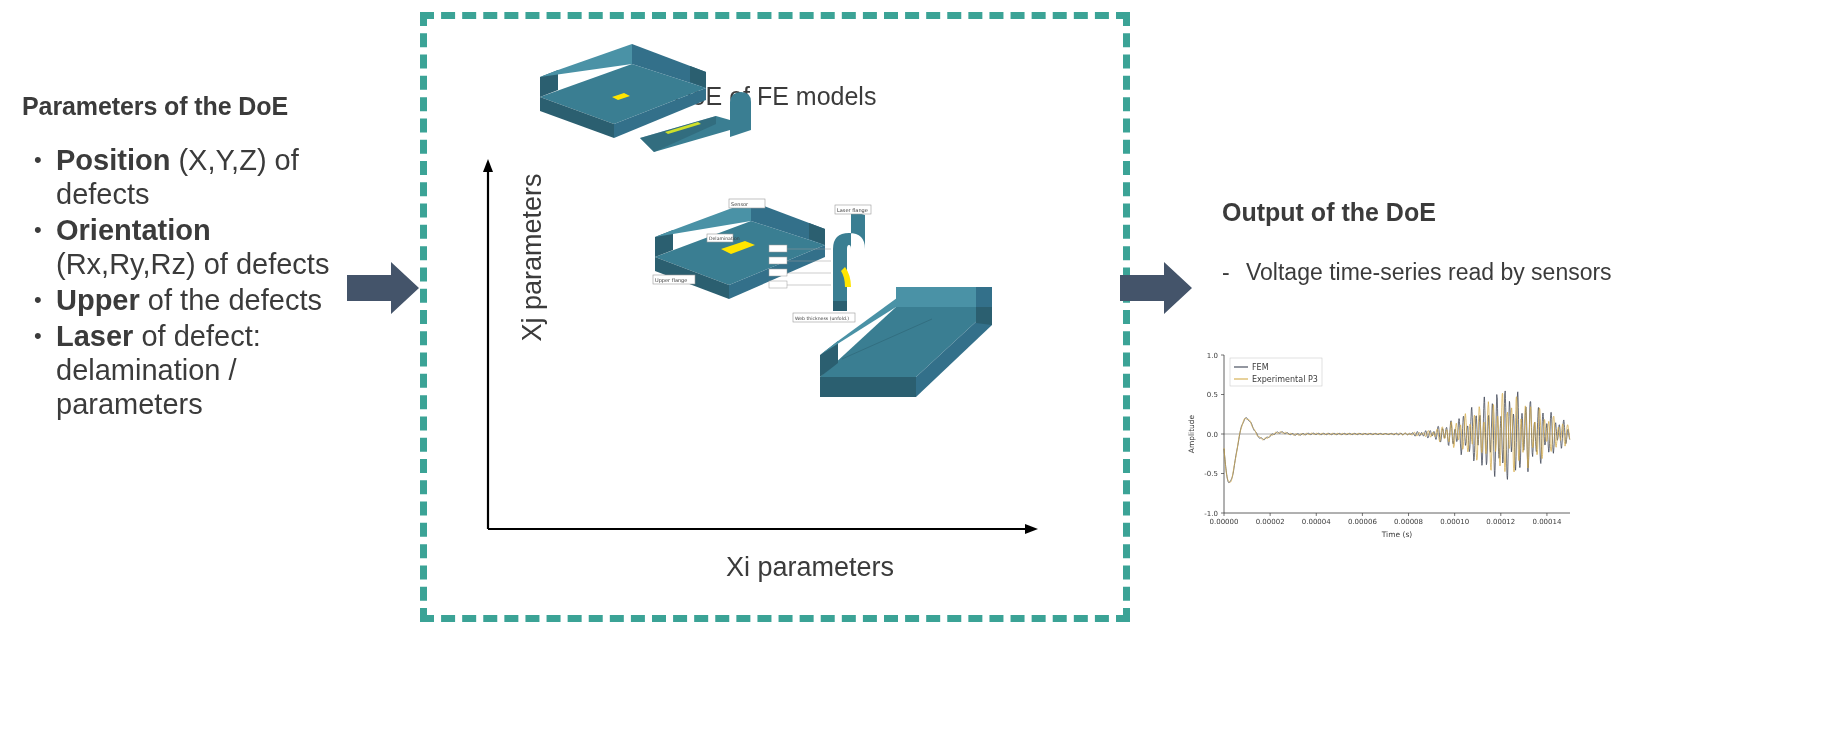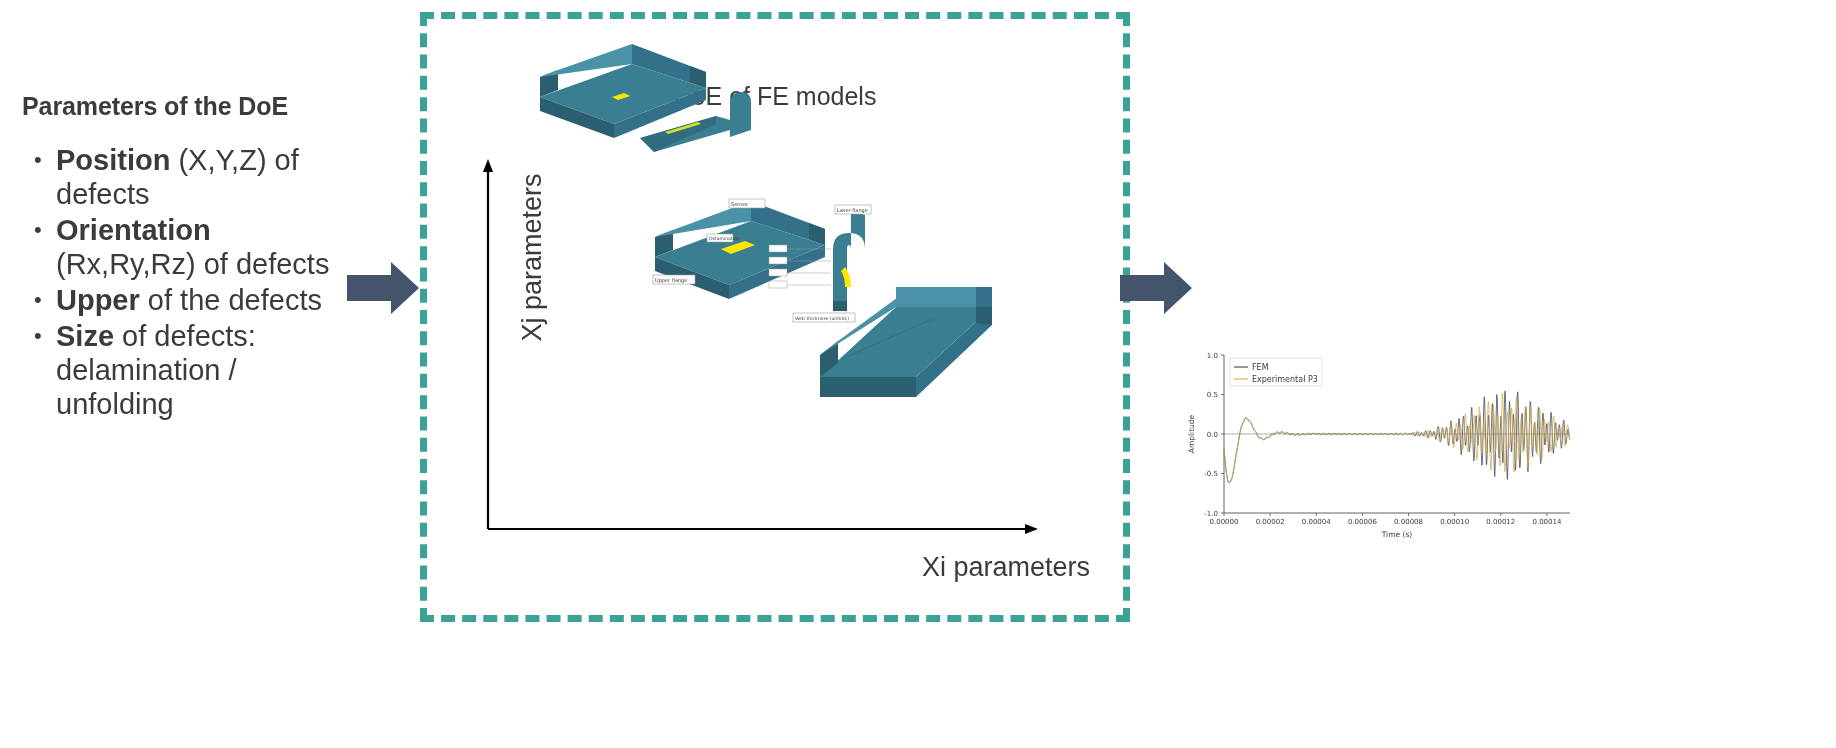--- a/index.html
+++ b/index.html
@@ -107,21 +107,21 @@
     transform-origin: center center;
     text-align: center;
     font-size: 27px;
     color: #3b3b3b;
   }
   #xlabel {
     position: absolute;
     left: 110px;
     top: 540px;
     width: 560px;
-    text-align: right;
+    text-align: center;
     font-size: 27px;
     color: #3b3b3b;
   }
 
   
   #right-panel {
     position: absolute;
     left: 1222px;
     top: 198px;
     width: 400px;
@@ -189,21 +189,21 @@
       <li class="bullet-row">
         <span class="bullet-dot">•</span>
         <span class="bullet-text"><b>Orientation</b><span> (Rx,Ry,Rz) of defects</span></span>
       </li>
       <li class="bullet-row">
         <span class="bullet-dot">•</span>
         <span class="bullet-text"><b>Upper</b><span> of the defects</span></span>
       </li>
       <li class="bullet-row">
         <span class="bullet-dot">•</span>
-        <span class="bullet-text"><b>Size</b><span> of defects: delamination / unfolding</span></span>
+        <span class="bullet-text"><b>Laser</b><span> of defect: delamination / parameters</span></span>
       </li>
     </ul>
   </div>
 
   <div class="block-arrow" style="left:347px; top:262px;">
     <svg class="arrow-svg" width="72" height="52" viewBox="0 0 72 52" aria-hidden="true">
       <polygon points="0,13 44,13 44,0 72,26 44,52 44,39 0,39" fill="#44546a"></polygon>
     </svg>
   </div>
 
@@ -297,20 +297,27 @@
     <div id="ylabel">Xj parameters</div>
     <div id="xlabel">Xi parameters</div>
   </div>
 
   <div class="block-arrow" style="left:1120px; top:262px;">
     <svg class="arrow-svg" width="72" height="52" viewBox="0 0 72 52" aria-hidden="true">
       <polygon points="0,13 44,13 44,0 72,26 44,52 44,39 0,39" fill="#44546a"></polygon>
     </svg>
   </div>
 
+  <div id="right-panel">
+    <div id="right-title">Output of the DoE</div>
+    <div class="dash-row">
+      <span class="dash-mark">-</span>
+      <span class="dash-text">Voltage time-series read by sensors</span>
+    </div>
+  </div>
 
   <div id="plot-wrap">
     <svg width="400" height="200" viewBox="0 0 400 200" aria-hidden="true">
 
       <rect x="0" y="0" width="400" height="200" fill="#ffffff"></rect>
 
       <line id="spine-left" x1="46" y1="10" x2="46" y2="168" stroke="#3b3b3b" stroke-width="0.8"></line>
       <line id="spine-bottom" x1="46" y1="168" x2="392" y2="168" stroke="#3b3b3b" stroke-width="0.8"></line>
 
       <g id="ytick-group">

